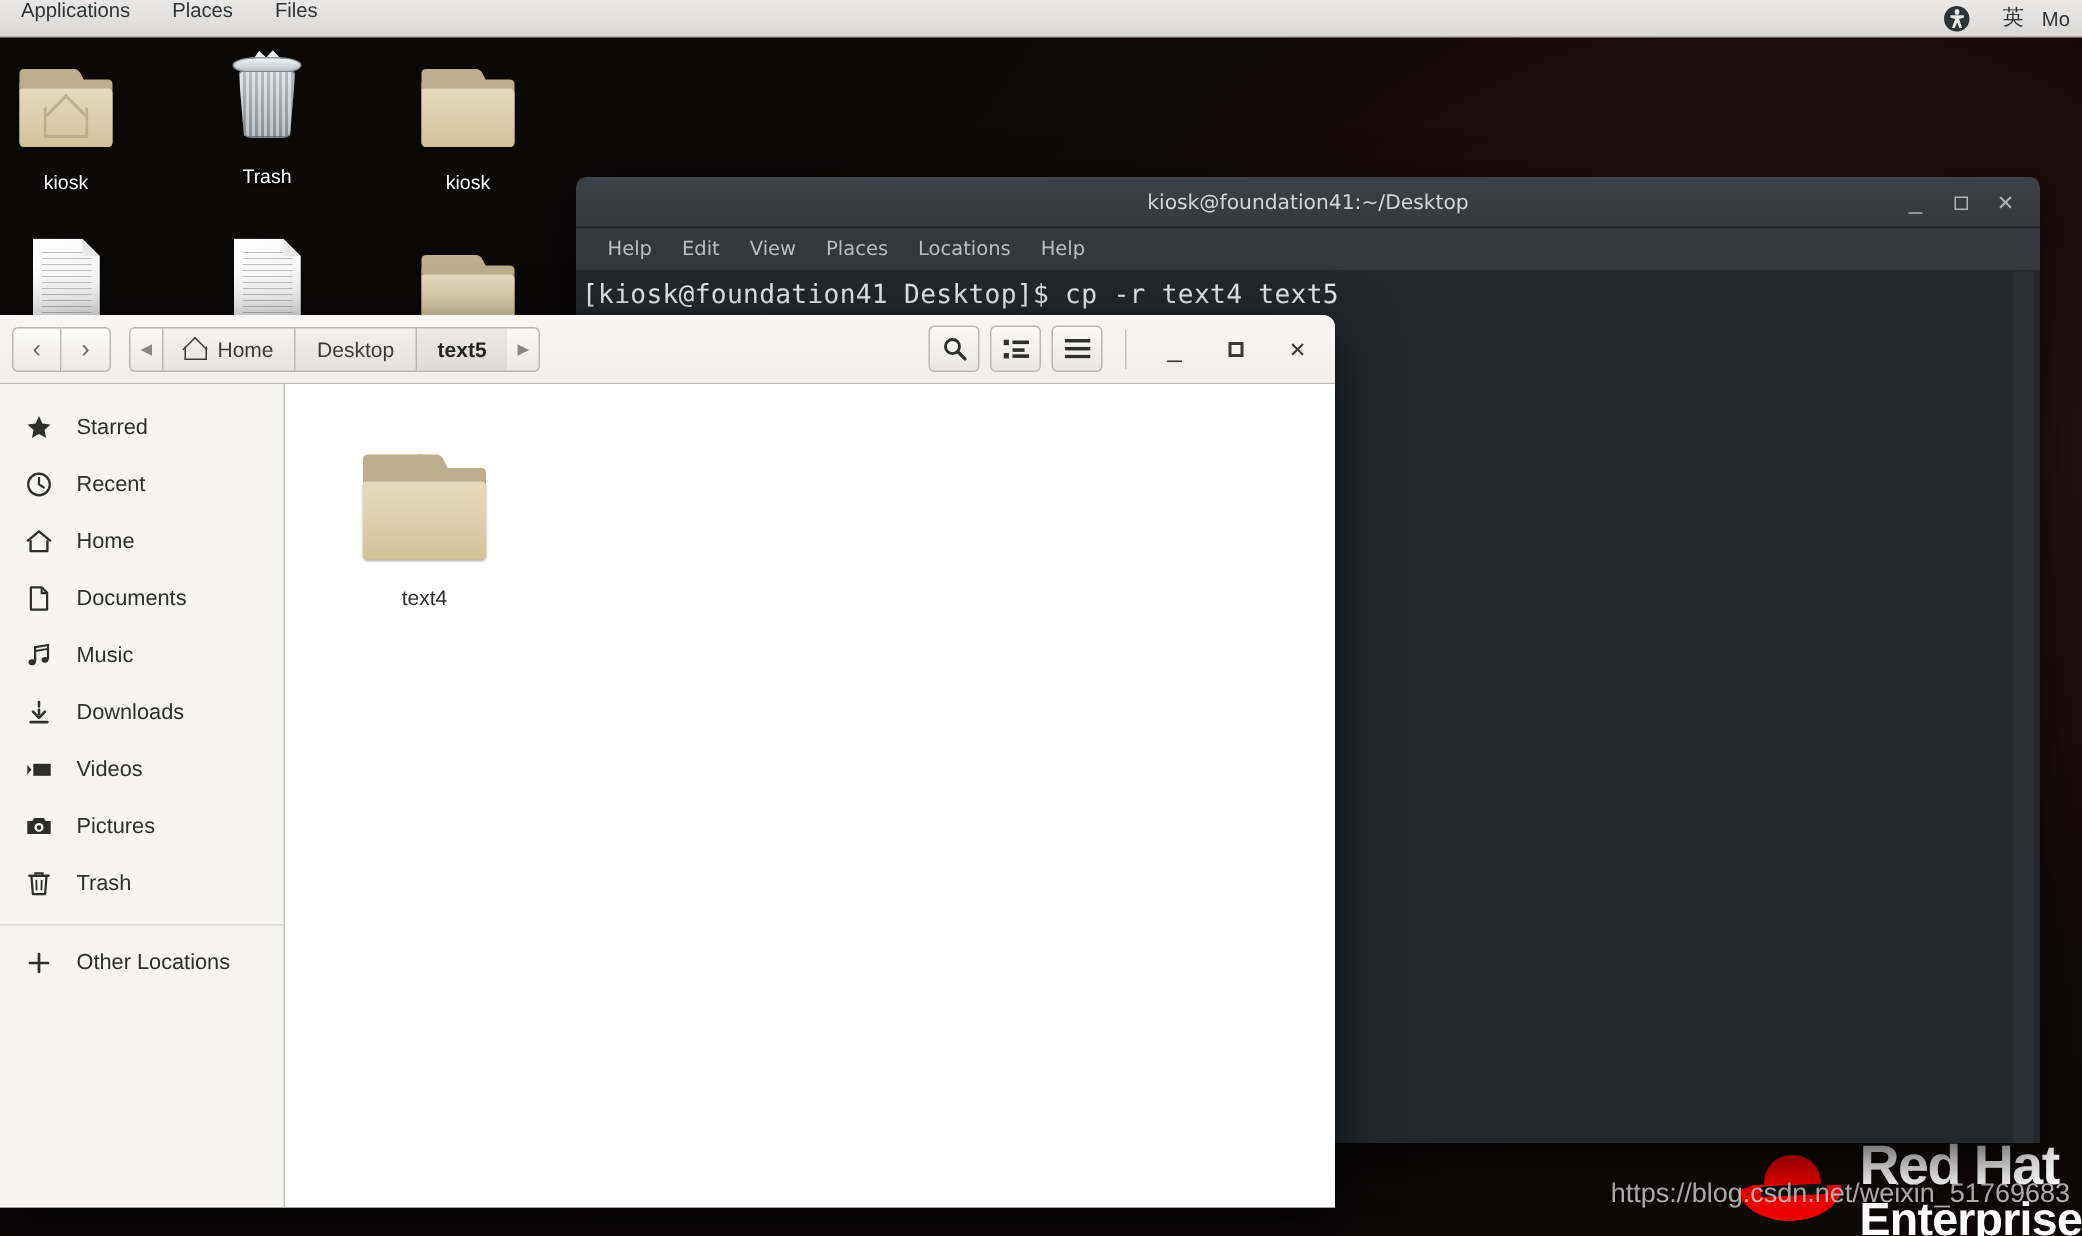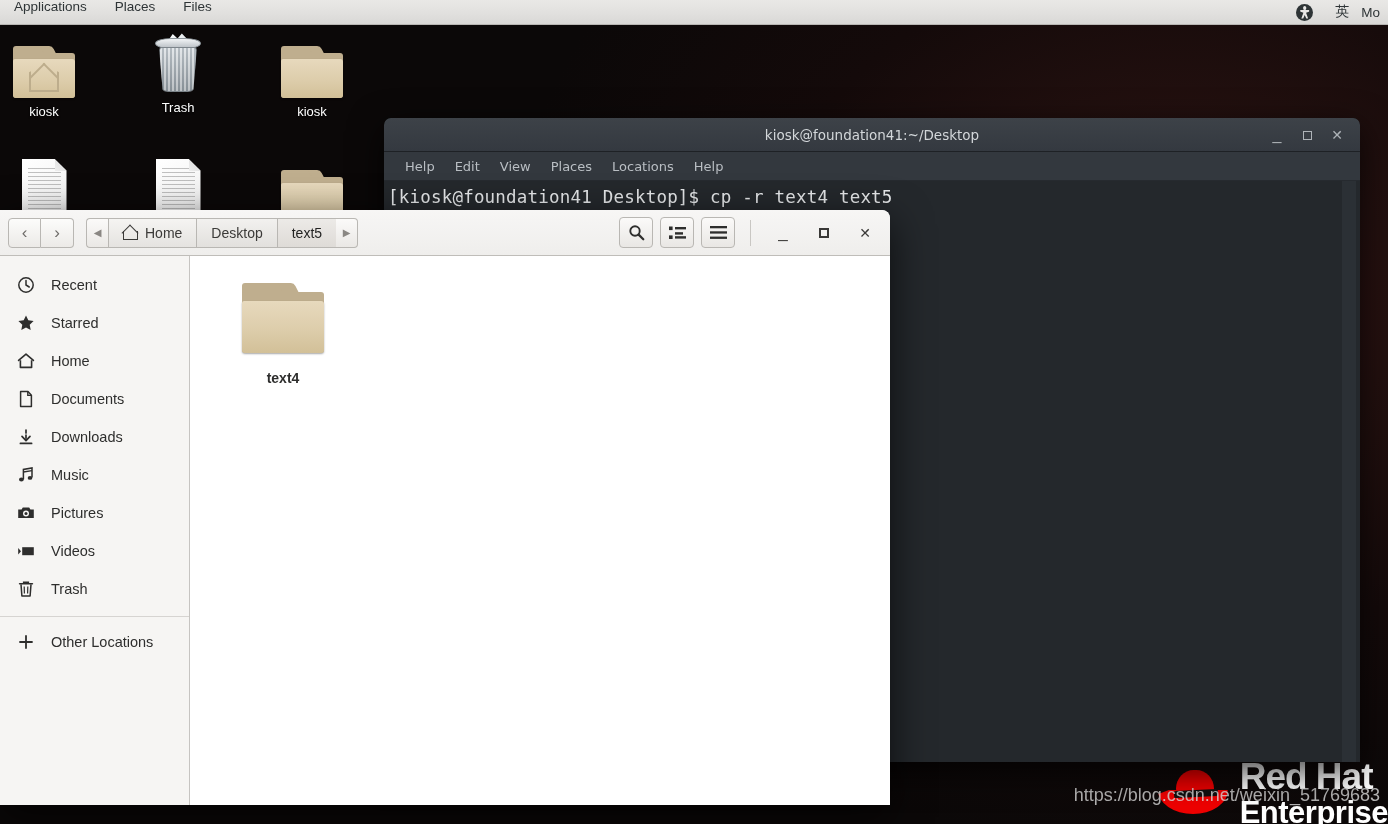--- a/index.html
+++ b/index.html
@@ -47,21 +47,21 @@
   }
   .tb-lang { font-size:14px; color:#2e3436; padding:0 10px; }
   .tb-date { font-size:13.5px; color:#2e3436; padding-right:2px; }
 
   
   .dicon {
     position:absolute; width:88px; text-align:center; z-index:5;
   }
   .dicon .glyph { height:62px; display:flex; align-items:flex-end; justify-content:center; }
   .dicon .dlabel {
-    margin-top:6px; font-size:13px; color:#ffffff;
+    margin-top:16px; font-size:13px; color:#ffffff;
     text-shadow:0 1px 2px rgba(0,0,0,.9);
     white-space:nowrap; overflow:hidden; text-overflow:ellipsis;
   }
 
   
   .folder { position:relative; width:62px; height:52px; }
   .folder .tab {
     position:absolute; left:0; top:0; width:34px; height:15px;
     background:#bfae8e; border-radius:3px 6px 0 0;
   }
@@ -249,21 +249,21 @@
   .crumb-arrow.left { border-radius:4px 0 0 4px; border-right:none; }
   .crumb-arrow.right { border-radius:0 4px 4px 0; border-left:none; }
   .crumb {
     height:30px; padding:0 14px; display:flex; align-items:center; gap:7px;
     background:linear-gradient(to bottom,#f2f1ef,#e2e0dd);
     border:1px solid #b9b7b3; border-right:none;
     font-size:14px; color:#3b3a38; cursor:pointer;
   }
   .crumb.active {
     background:linear-gradient(to bottom,#eceae7,#dedbd7);
-    font-weight:normal; color:#232322;justify-content:flex-end;
+    font-weight:bold; color:#232322;justify-content:flex-end;
   }
   .crumb.first { background:linear-gradient(to bottom,#f5f4f2,#e5e3e0); }
   .home-icon { width:15px; height:14px; position:relative; flex:0 0 15px; }
   .home-icon::before {
     content:""; position:absolute; left:0; top:5px; width:15px; height:9px;
     border:1.7px solid #3b3a38; border-top:none; box-sizing:border-box;
   }
   .home-icon::after {
     content:""; position:absolute; left:1px; top:1px; width:11px; height:11px;
     transform:rotate(45deg); border-top:1.7px solid #3b3a38; border-left:1.7px solid #3b3a38;
@@ -292,21 +292,21 @@
     padding-top:10px; display:flex; flex-direction:column;
   }
   .sb-item {
     height:38px; display:flex; align-items:center; gap:16px;
     padding-left:17px; font-size:14.5px; color:#2e2e2d; cursor:pointer;
   }
   .sb-ico { width:18px; height:18px; flex:0 0 18px; position:relative; color:#2e2e2d; }
   .sb-divider { height:1px; background:#d6d4d1; margin:8px 0 6px 0; }
   .sb-spring { flex:1; }
 
-  #fm-content { flex:1; background:#ffffff; position:relative; padding:14px 0 0 38px;font-weight:bold; }
+  #fm-content { flex:1; background:#ffffff; position:relative; padding:34px 0 0 38px; }
   .fileitem { width:110px; text-align:center; cursor:pointer; }
   .fileitem .fglyph { height:96px; display:flex; align-items:center; justify-content:center; }
   .fileitem .flabel { font-size:14px; color:#2e2e2d; margin-top:4px; }
   .folder.big { width:82px; height:70px; }
   .folder.big .tab { width:45px; height:20px; }
   .folder.big .tab::after { right:-12px; width:16px; height:20px; }
   .folder.big .back { top:9px; width:82px; height:61px; }
   .folder.big .front { top:18px; width:82px; height:52px; }
 
   
@@ -487,98 +487,98 @@
       <div class="wbtn">✕</div>
     </div>
   </div>
 
   <div id="fm-main">
 
     <div id="fm-sidebar">
       <div class="sb-item">
         <span class="sb-ico">
           <svg width="18" height="18" viewBox="0 0 18 18">
+            <path d="M9 1.4 L11.3 6.3 L16.6 7 L12.7 10.7 L13.7 16 L9 13.4 L4.3 16 L5.3 10.7 L1.4 7 L6.7 6.3 Z" fill="#2e2e2d"></path>
+          </svg>
+        </span>
+        <span>Starred</span>
+      </div>
+
+      <div class="sb-item">
+        <span class="sb-ico">
+          <svg width="18" height="18" viewBox="0 0 18 18">
             <circle cx="9" cy="9" r="7.2" fill="none" stroke="#2e2e2d" stroke-width="1.5"></circle>
             <path d="M9 4.6 L9 9 L12.2 11" fill="none" stroke="#2e2e2d" stroke-width="1.5" stroke-linecap="round"></path>
           </svg>
         </span>
         <span>Recent</span>
       </div>
 
       <div class="sb-item">
         <span class="sb-ico">
           <svg width="18" height="18" viewBox="0 0 18 18">
-            <path d="M9 1.4 L11.3 6.3 L16.6 7 L12.7 10.7 L13.7 16 L9 13.4 L4.3 16 L5.3 10.7 L1.4 7 L6.7 6.3 Z" fill="#2e2e2d"></path>
-          </svg>
-        </span>
-        <span>Starred</span>
-      </div>
-
-      <div class="sb-item">
-        <span class="sb-ico">
-          <svg width="18" height="18" viewBox="0 0 18 18">
             <path d="M1.6 8.4 L9 2.2 L16.4 8.4" fill="none" stroke="#2e2e2d" stroke-width="1.6" stroke-linecap="round" stroke-linejoin="round"></path>
             <path d="M3.4 8.2 L3.4 15.4 L14.6 15.4 L14.6 8.2" fill="none" stroke="#2e2e2d" stroke-width="1.6" stroke-linejoin="round"></path>
           </svg>
         </span>
         <span>Home</span>
       </div>
 
       <div class="sb-item">
         <span class="sb-ico">
           <svg width="18" height="18" viewBox="0 0 18 18">
             <path d="M3.6 1.6 L11 1.6 L14.4 5.2 L14.4 16.4 L3.6 16.4 Z" fill="none" stroke="#2e2e2d" stroke-width="1.5" stroke-linejoin="round"></path>
             <path d="M10.8 1.8 L10.8 5.4 L14.2 5.4" fill="none" stroke="#2e2e2d" stroke-width="1.4"></path>
           </svg>
         </span>
         <span>Documents</span>
-      </div>
-
-      <div class="sb-item">
-        <span class="sb-ico">
-          <svg width="18" height="18" viewBox="0 0 18 18">
-            <path d="M9 2 L9 11.6" stroke="#2e2e2d" stroke-width="1.7" stroke-linecap="round" stroke-dasharray="3 2.2"></path>
-            <path d="M5 8.4 L9 12.6 L13 8.4" fill="none" stroke="#2e2e2d" stroke-width="1.7" stroke-linecap="round" stroke-linejoin="round"></path>
-            <path d="M3.4 15.4 L14.6 15.4" stroke="#2e2e2d" stroke-width="1.7" stroke-linecap="round"></path>
-          </svg>
-        </span>
-        <span>Downloads</span>
       </div>
 
       <div class="sb-item">
         <span class="sb-ico">
           <svg width="18" height="18" viewBox="0 0 18 18">
             <path d="M6.4 13.2 L6.4 3.4 L15 2 L15 11.6" fill="none" stroke="#2e2e2d" stroke-width="1.5"></path>
             <path d="M6.4 6 L15 4.6" stroke="#2e2e2d" stroke-width="1.3"></path>
             <ellipse cx="4.4" cy="13.5" rx="2.4" ry="2" fill="#2e2e2d"></ellipse>
             <ellipse cx="13" cy="11.9" rx="2.3" ry="1.9" fill="#2e2e2d"></ellipse>
           </svg>
         </span>
         <span>Music</span>
       </div>
 
       <div class="sb-item">
         <span class="sb-ico">
           <svg width="18" height="18" viewBox="0 0 18 18">
+            <path d="M9 2 L9 11.6" stroke="#2e2e2d" stroke-width="1.7" stroke-linecap="round" stroke-dasharray="3 2.2"></path>
+            <path d="M5 8.4 L9 12.6 L13 8.4" fill="none" stroke="#2e2e2d" stroke-width="1.7" stroke-linecap="round" stroke-linejoin="round"></path>
+            <path d="M3.4 15.4 L14.6 15.4" stroke="#2e2e2d" stroke-width="1.7" stroke-linecap="round"></path>
+          </svg>
+        </span>
+        <span>Downloads</span>
+      </div>
+
+      <div class="sb-item">
+        <span class="sb-ico">
+          <svg width="18" height="18" viewBox="0 0 18 18">
+            <path d="M1.2 6 L1.2 12.4 L4 9.2 Z" fill="#2e2e2d"></path>
+            <rect x="5.2" y="5.2" width="11.6" height="8" fill="#2e2e2d"></rect>
+          </svg>
+        </span>
+        <span>Videos</span>
+      </div>
+
+      <div class="sb-item">
+        <span class="sb-ico">
+          <svg width="18" height="18" viewBox="0 0 18 18">
             <path d="M1.2 5.4 L4.6 5.4 L5.8 3.4 L12.2 3.4 L13.4 5.4 L16.8 5.4 L16.8 14 L1.2 14 Z" fill="#2e2e2d"></path>
             <circle cx="9" cy="9.6" r="3" fill="#f6f5f3"></circle>
             <circle cx="9" cy="9.6" r="1.5" fill="#2e2e2d"></circle>
           </svg>
         </span>
         <span>Pictures</span>
-      </div>
-
-      <div class="sb-item">
-        <span class="sb-ico">
-          <svg width="18" height="18" viewBox="0 0 18 18">
-            <path d="M1.2 6 L1.2 12.4 L4 9.2 Z" fill="#2e2e2d"></path>
-            <rect x="5.2" y="5.2" width="11.6" height="8" fill="#2e2e2d"></rect>
-          </svg>
-        </span>
-        <span>Videos</span>
       </div>
 
       <div class="sb-item">
         <span class="sb-ico">
           <svg width="18" height="18" viewBox="0 0 18 18">
             <path d="M2.6 3.8 L15.4 3.8" stroke="#2e2e2d" stroke-width="1.6" stroke-linecap="round"></path>
             <path d="M6.6 3.6 L6.6 2.2 L11.4 2.2 L11.4 3.6" fill="none" stroke="#2e2e2d" stroke-width="1.4"></path>
             <path d="M4 4.4 L4.9 16 L13.1 16 L14 4.4" fill="none" stroke="#2e2e2d" stroke-width="1.5" stroke-linejoin="round"></path>
             <path d="M7.2 6.6 L7.4 13.6 M10.8 6.6 L10.6 13.6" stroke="#2e2e2d" stroke-width="1.2"></path>
           </svg>

